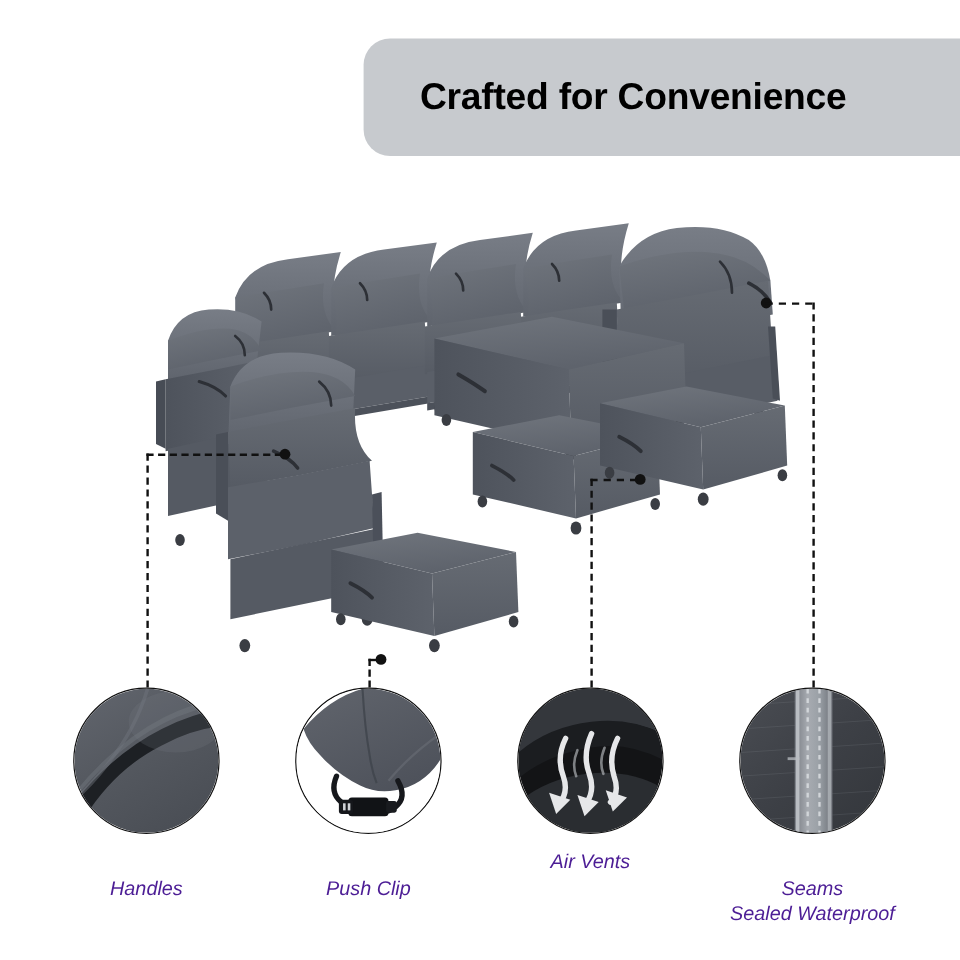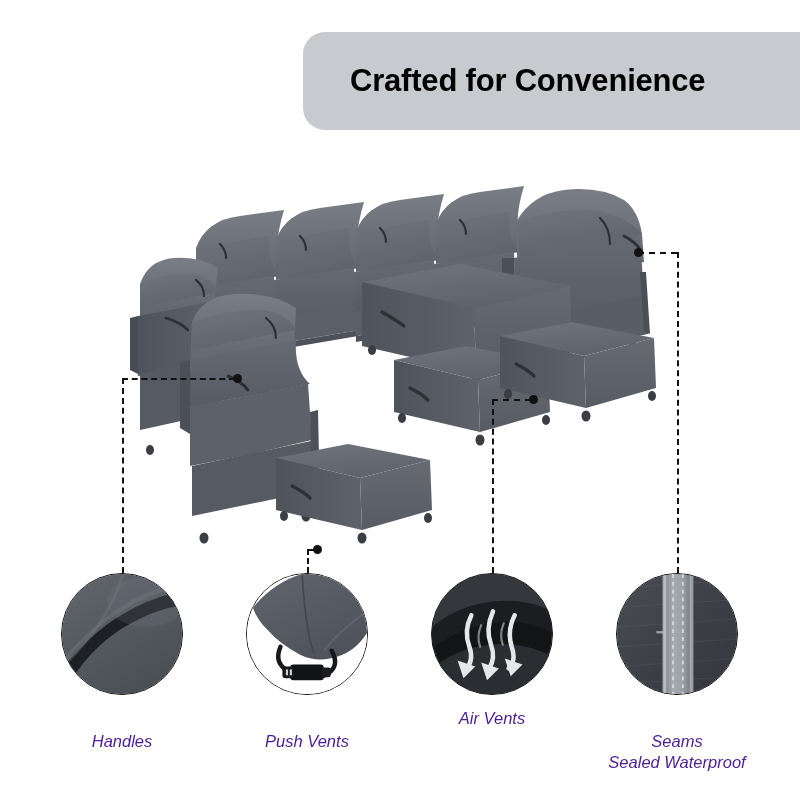--- a/index.html
+++ b/index.html
@@ -335,21 +335,21 @@
       </g>
       <rect x="40" y="58" width="10" height="2.4" fill="#b9bdc2" opacity="0.75"></rect>
     </svg>
   </div>
 
   <div class="caption" style="left:27px;top:731px;">
     <div>Handles</div>
   </div>
 
   <div class="caption" style="left:212px;top:731px;">
-    <div>Push Vents</div>
+    <div>Push Clip</div>
   </div>
 
   <div class="caption" style="left:397px;top:708px;">
     <div>Air Vents</div>
   </div>
 
   <div class="caption" style="left:582px;top:731px;">
     <div>Seams</div>
     <div>Sealed Waterproof</div>
   </div>

